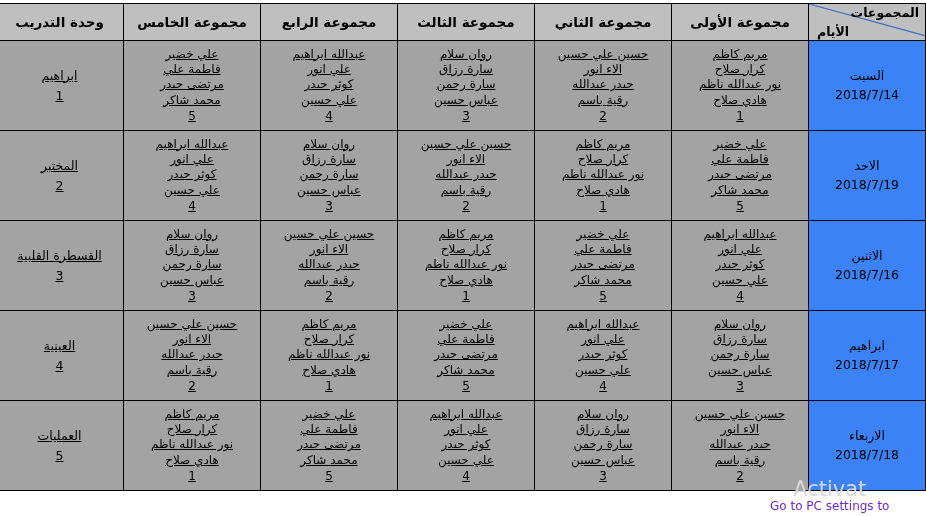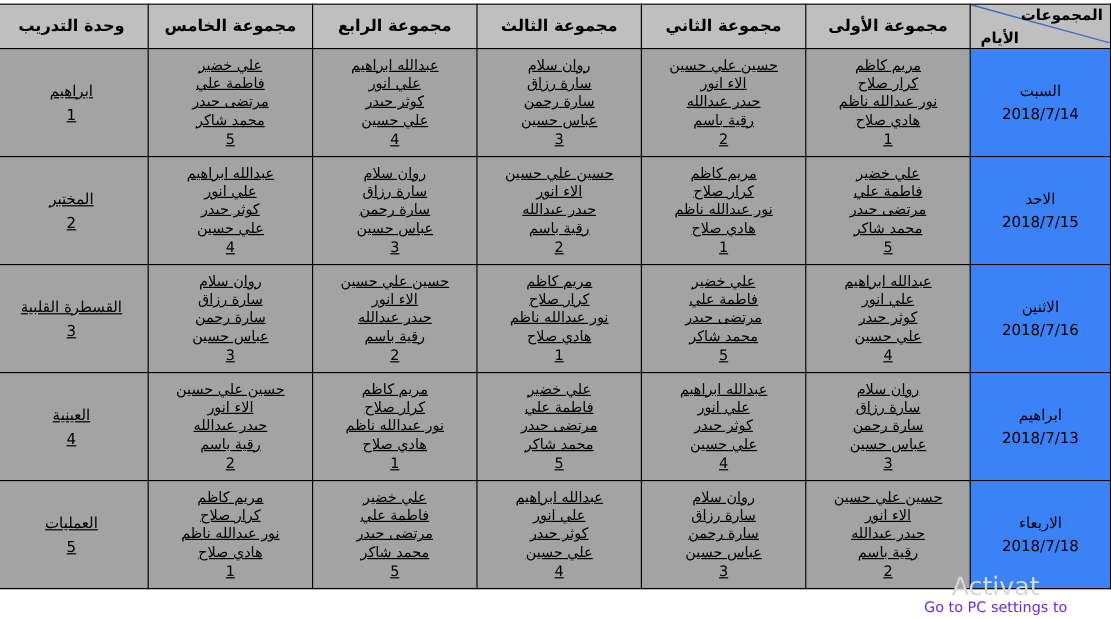--- a/index.html
+++ b/index.html
@@ -179,21 +179,21 @@
           <span class="num">5</span>
         </td>
         <td class="unit-cell">
           <div>ابراهيم</div>
           <div>1</div>
         </td>
       </tr>
       <tr>
         <td class="day-cell">
           <div>الاحد</div>
-          <div>2018/7/15</div>
+          <div>2018/7/19</div>
         </td>
         <td class="group-cell">
           <div class="names">علي خضير
 فاطمة علي
 مرتضى حيدر
 محمد شاكر</div>
           <span class="num">5</span>
         </td>
         <td class="group-cell">
           <div class="names">مريم كاظم
@@ -269,21 +269,21 @@
           <span class="num">3</span>
         </td>
         <td class="unit-cell">
           <div>القسطرة القلبية</div>
           <div>3</div>
         </td>
       </tr>
       <tr>
         <td class="day-cell">
           <div>ابراهيم</div>
-          <div>2018/7/13</div>
+          <div>2018/7/17</div>
         </td>
         <td class="group-cell">
           <div class="names">روان سلام
 سارة رزاق
 سارة رحمن
 عباس حسين</div>
           <span class="num">3</span>
         </td>
         <td class="group-cell">
           <div class="names">عبدالله ابراهيم

